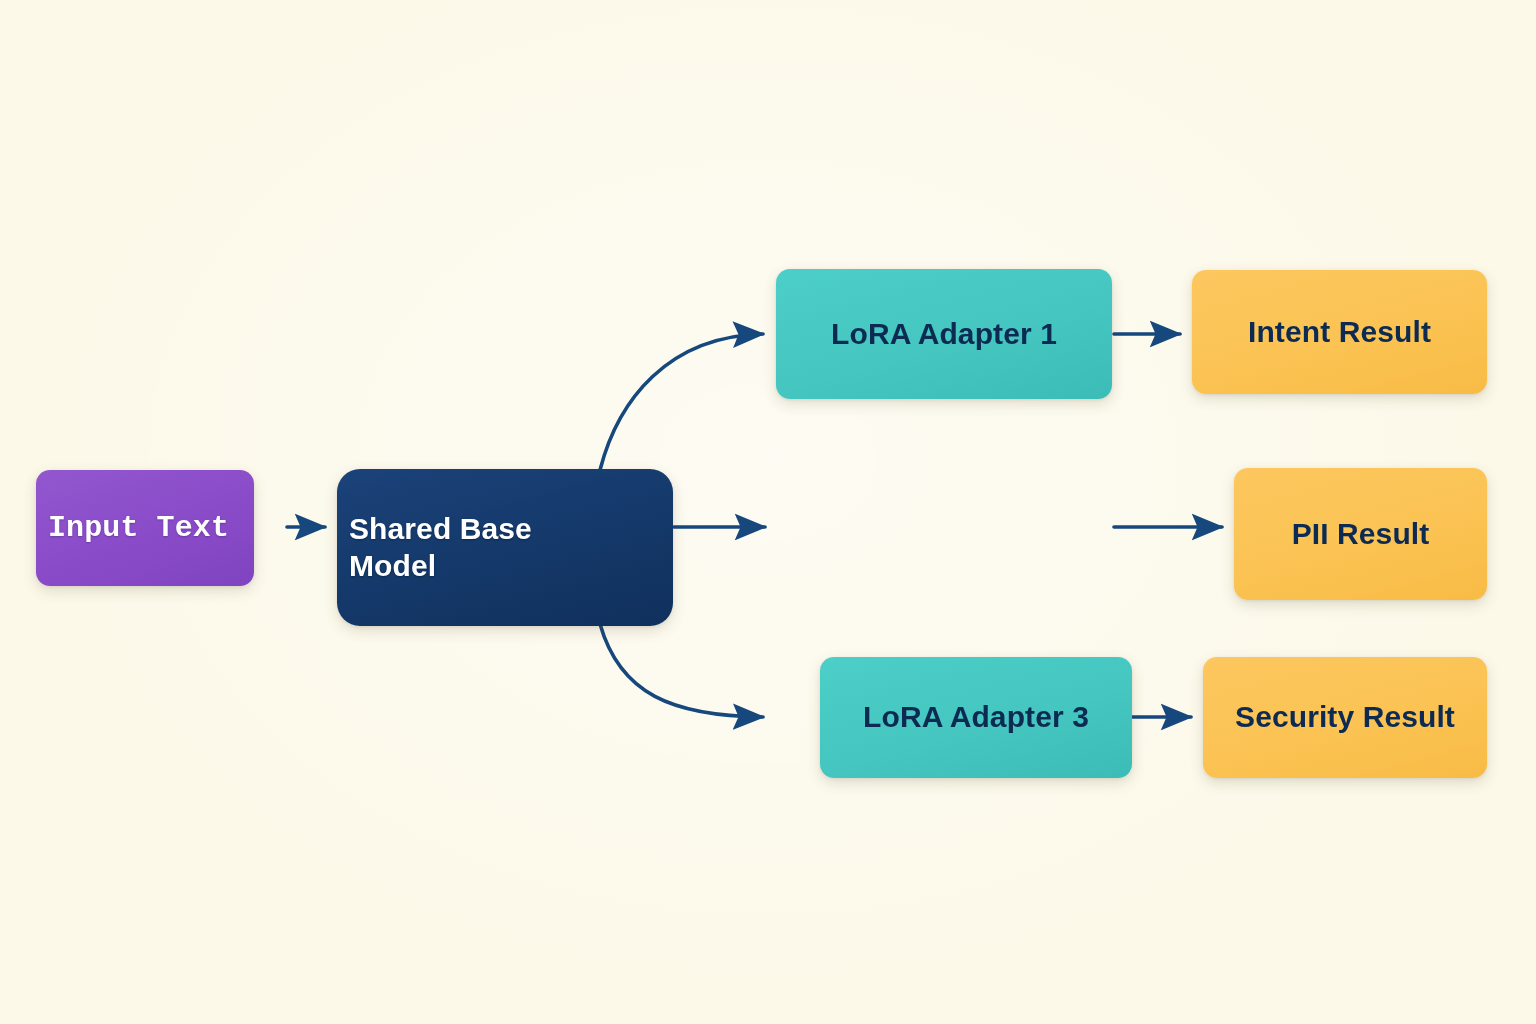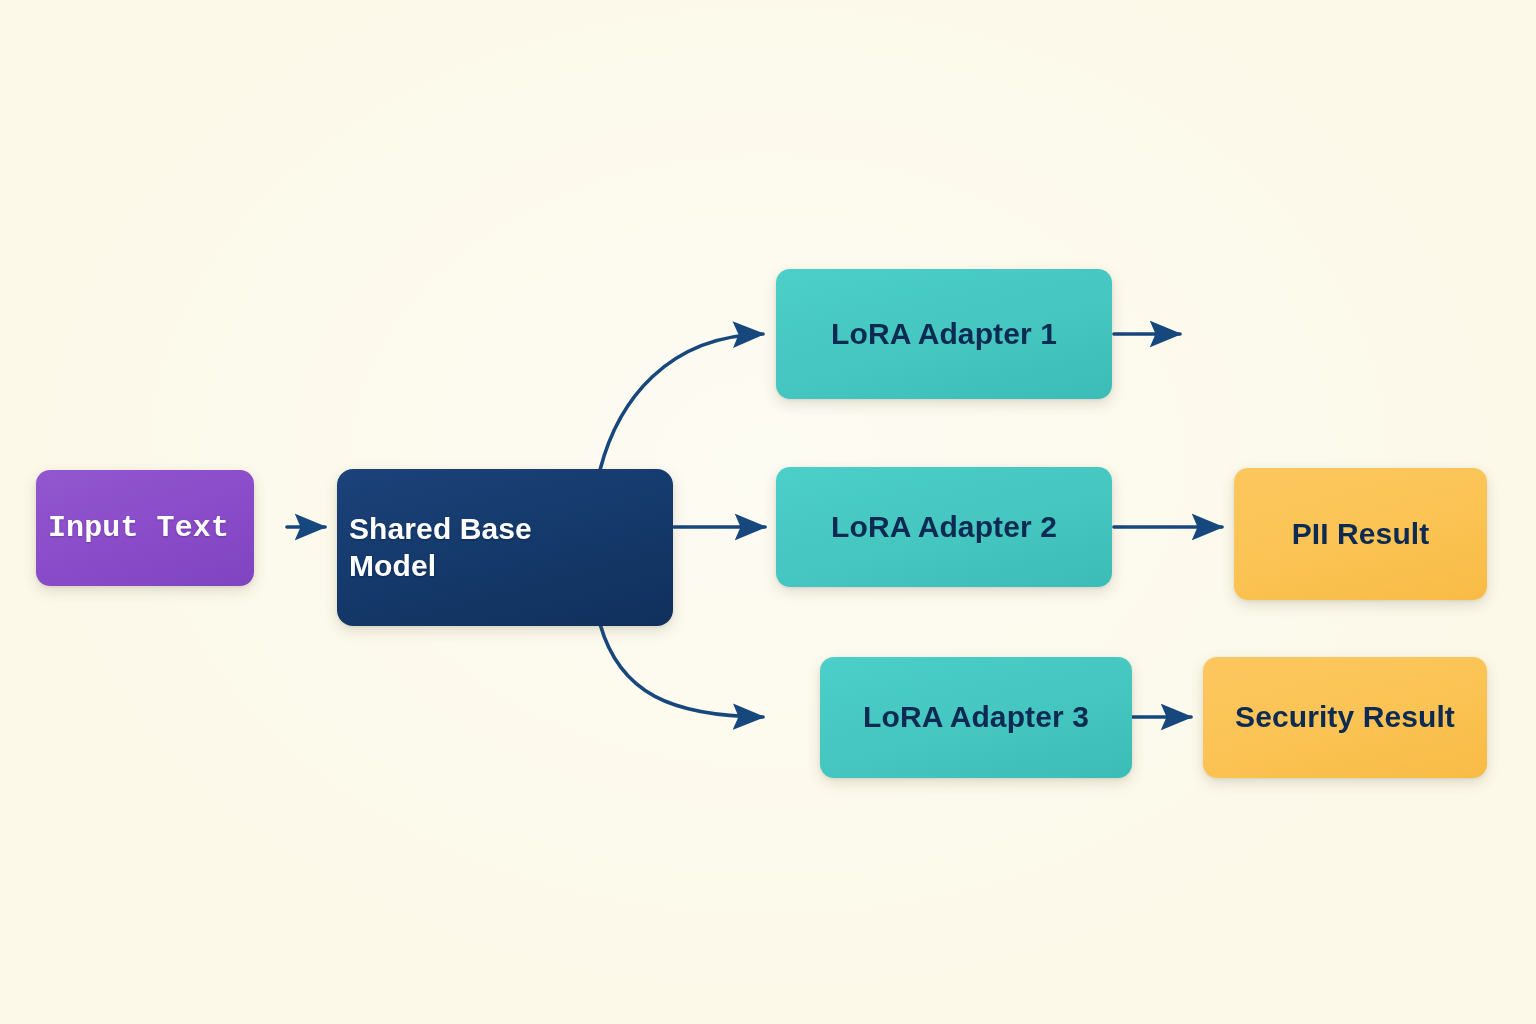--- a/index.html
+++ b/index.html
@@ -124,37 +124,37 @@
       <path d="M 1114 527 L 1222 527"></path>
 
       <path d="M 1110 717 L 1191 717"></path>
     </g>
   </svg>
 
   <div class="node node-input" style="left:36px; top:470px; width:218px; height:116px;font-family:Liberation Mono, monospace;">
     <span class="node-label">Input Text</span>
   </div>
 
-  <div class="node node-base" style="left:337px; top:469px; width:336px; height:157px;">
+  <div class="node node-base" style="left:337px; top:469px; width:336px; height:157px;border-radius:23px;">
     <span class="node-label">Shared Base
 Model</span>
   </div>
 
   <div class="node node-adapter" style="left:776px; top:269px; width:336px; height:130px;">
     <span class="node-label">LoRA Adapter 1</span>
   </div>
 
-  <div class="node node-adapter" style="left:776px; top:467px; width:336px; height:120px;">
-    <span class="node-label">LoRA Adapter 2</span>
-  </div>
 
   <div class="node node-adapter" style="left:776px; top:657px; width:312px; height:121px;margin-left:44px;">
     <span class="node-label">LoRA Adapter 3</span>
   </div>
 
+  <div class="node node-result" style="left:1192px; top:270px; width:295px; height:124px;">
+    <span class="node-label">Intent Result</span>
+  </div>
 
   <div class="node node-result" style="left:1234px; top:468px; width:253px; height:132px;">
     <span class="node-label">PII Result</span>
   </div>
 
   <div class="node node-result" style="left:1203px; top:657px; width:284px; height:121px;">
     <span class="node-label">Security Result</span>
   </div>
 
 </div>

